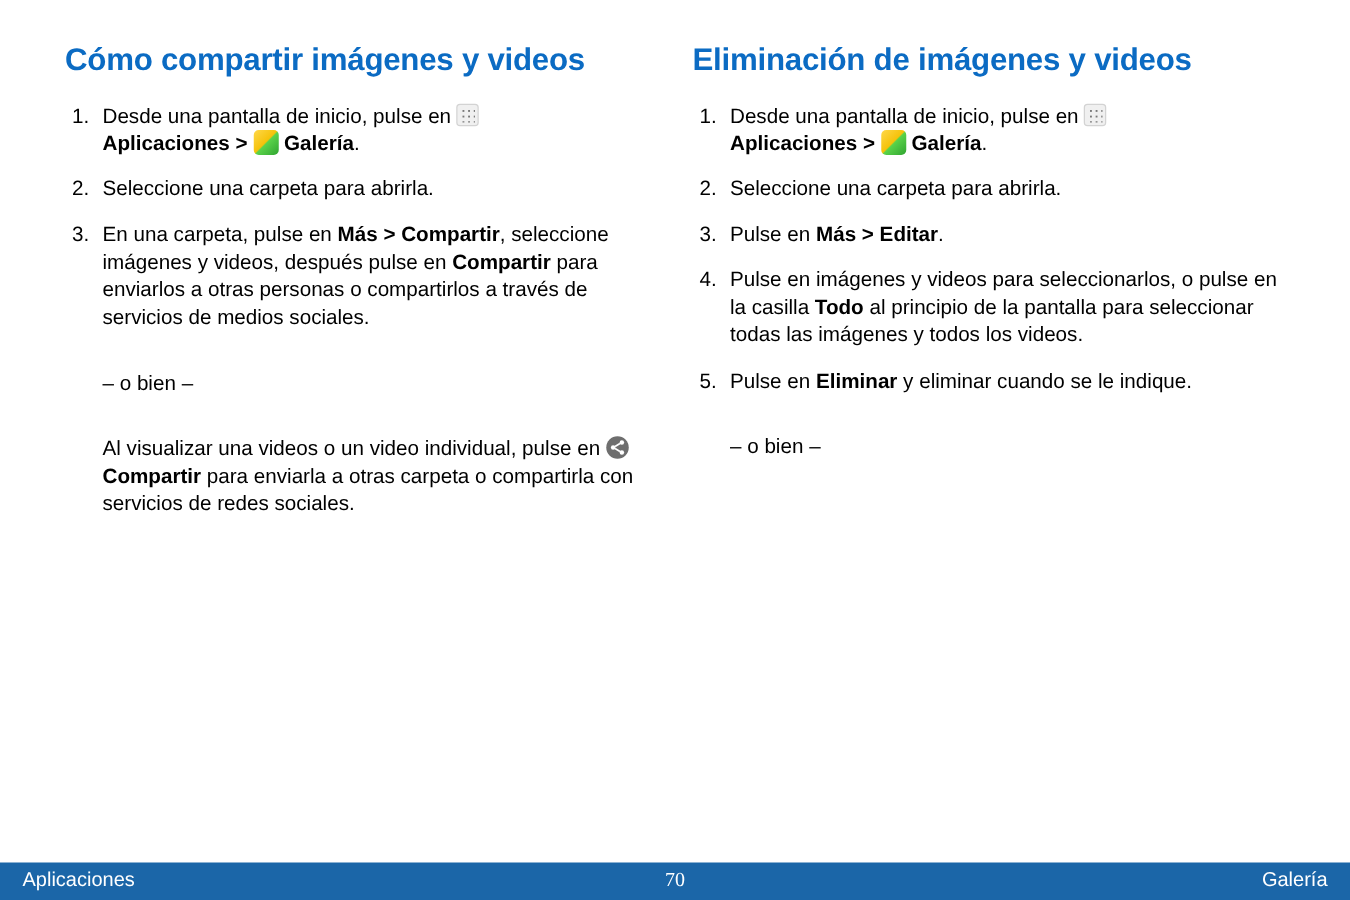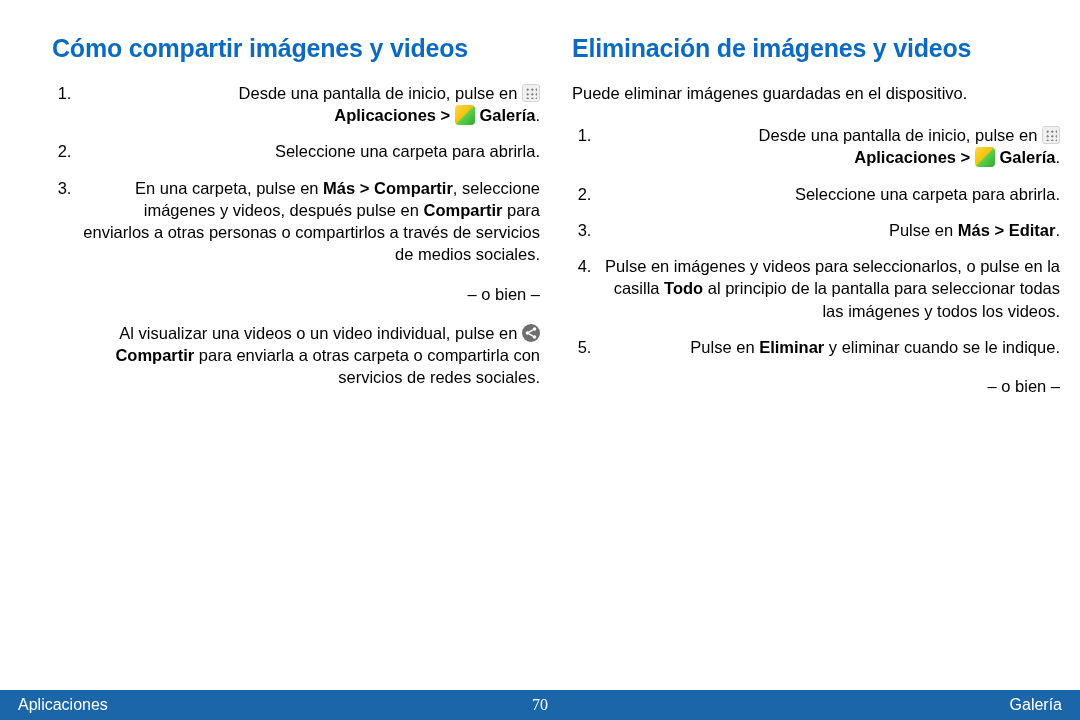--- a/index.html
+++ b/index.html
@@ -11,21 +11,21 @@
     position: relative;
     line-height: 1.35;
   }
   .page {
     width: 1080px;
     height: 720px;
     position: relative;
   }
   .content {
     display: flex;
-    padding: 32px 20px 0 52px;
+    padding: 32px 56px 0 52px;
     gap: 32px;
   }
   .col {
     flex: 1;
     min-width: 0;
   }
   h2.section {
     color: #0b6bc3;
     font-size: 25px;
     font-weight: 600;
@@ -37,24 +37,23 @@
     margin-bottom: 20px;
   }
   ol {
     list-style-position: outside;
     padding-left: 24px;
     font-size: 16.5px;
   }
   ol > li {
     padding-left: 6px;
     margin-bottom: 14px;
-    text-align: right;
   }
   .sub {
-    margin-top: 17px;
+    margin-top: 30px;
   }
   b { font-weight: 700; }
   .icon-apps {
     display: inline-flex;
     vertical-align: -3px;
     width: 18px;
     height: 18px;
     background: #f0f0f0;
     border: 1px solid #d3d3d3;
     border-radius: 3px;
@@ -147,21 +146,20 @@
                   </g>
                 </svg>
               </span><span> </span><b>Compartir</b><span> para enviarla a otras carpeta o compartirla con servicios de redes sociales.</span>
           </p>
         </li>
       </ol>
     </div>
 
     <div class="col">
       <h2 class="section">Eliminación de imágenes y videos</h2>
-      <p class="intro">Puede eliminar imágenes guardadas en el dispositivo.</p>
       <ol>
         <li>
           <span>Desde una pantalla de inicio, pulse en </span><span class="icon-apps"></span>
           <br>
           <b>Aplicaciones</b><b> &gt; </b><span class="icon-globe"></span><span> </span><b>Galería</b><span>.</span>
         </li>
         <li>Seleccione una carpeta para abrirla.</li>
         <li>
           <span>Pulse en </span><b>Más &gt; Editar</b><span>.</span>
         </li>

